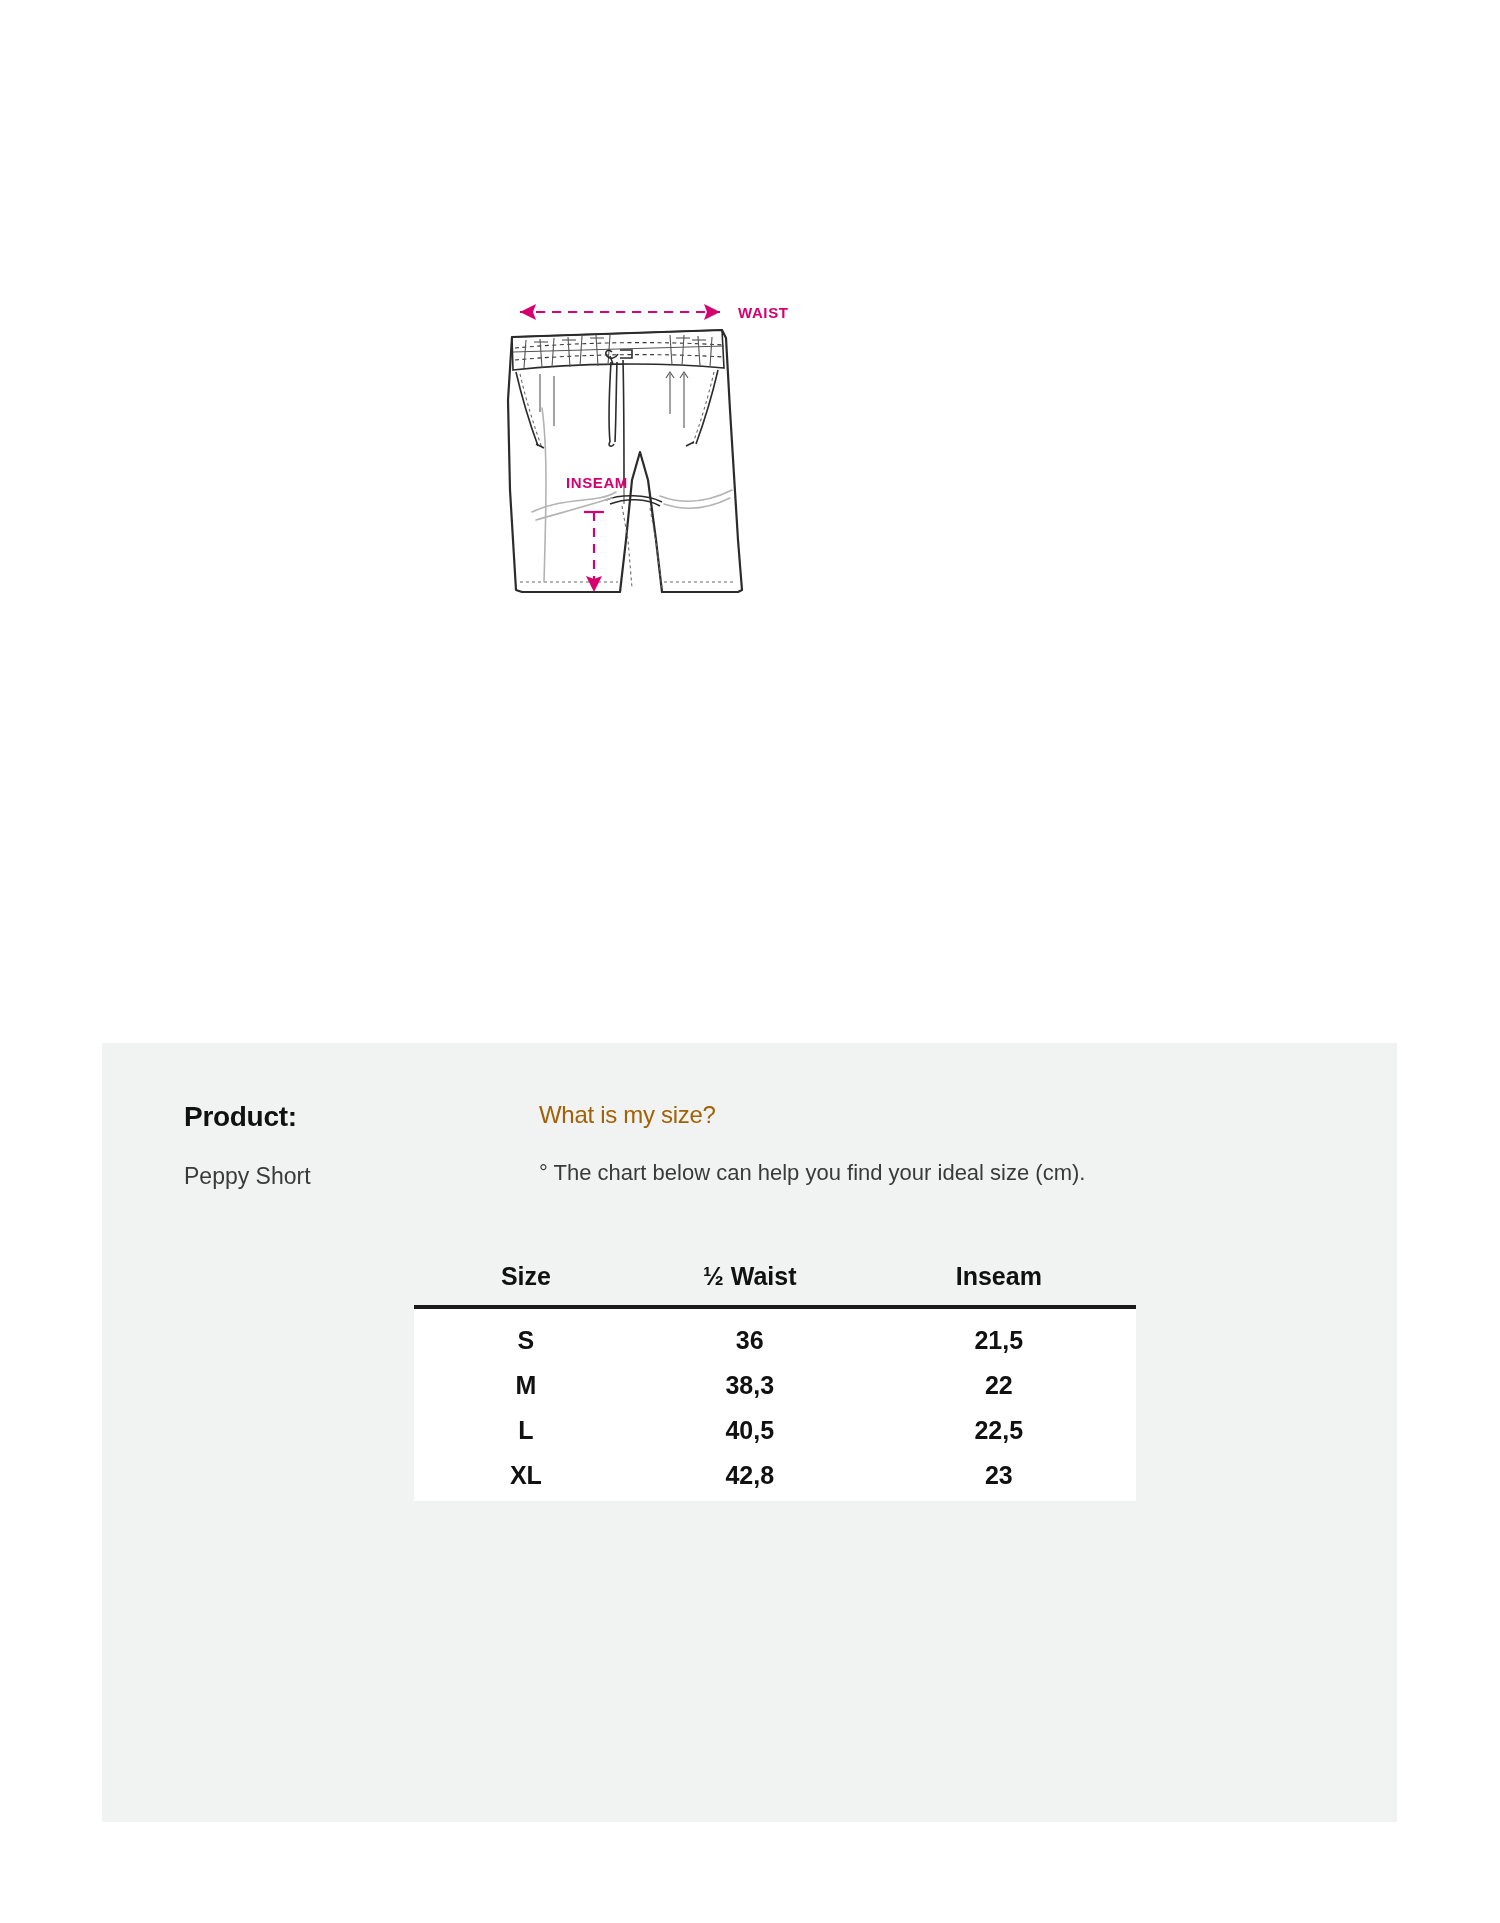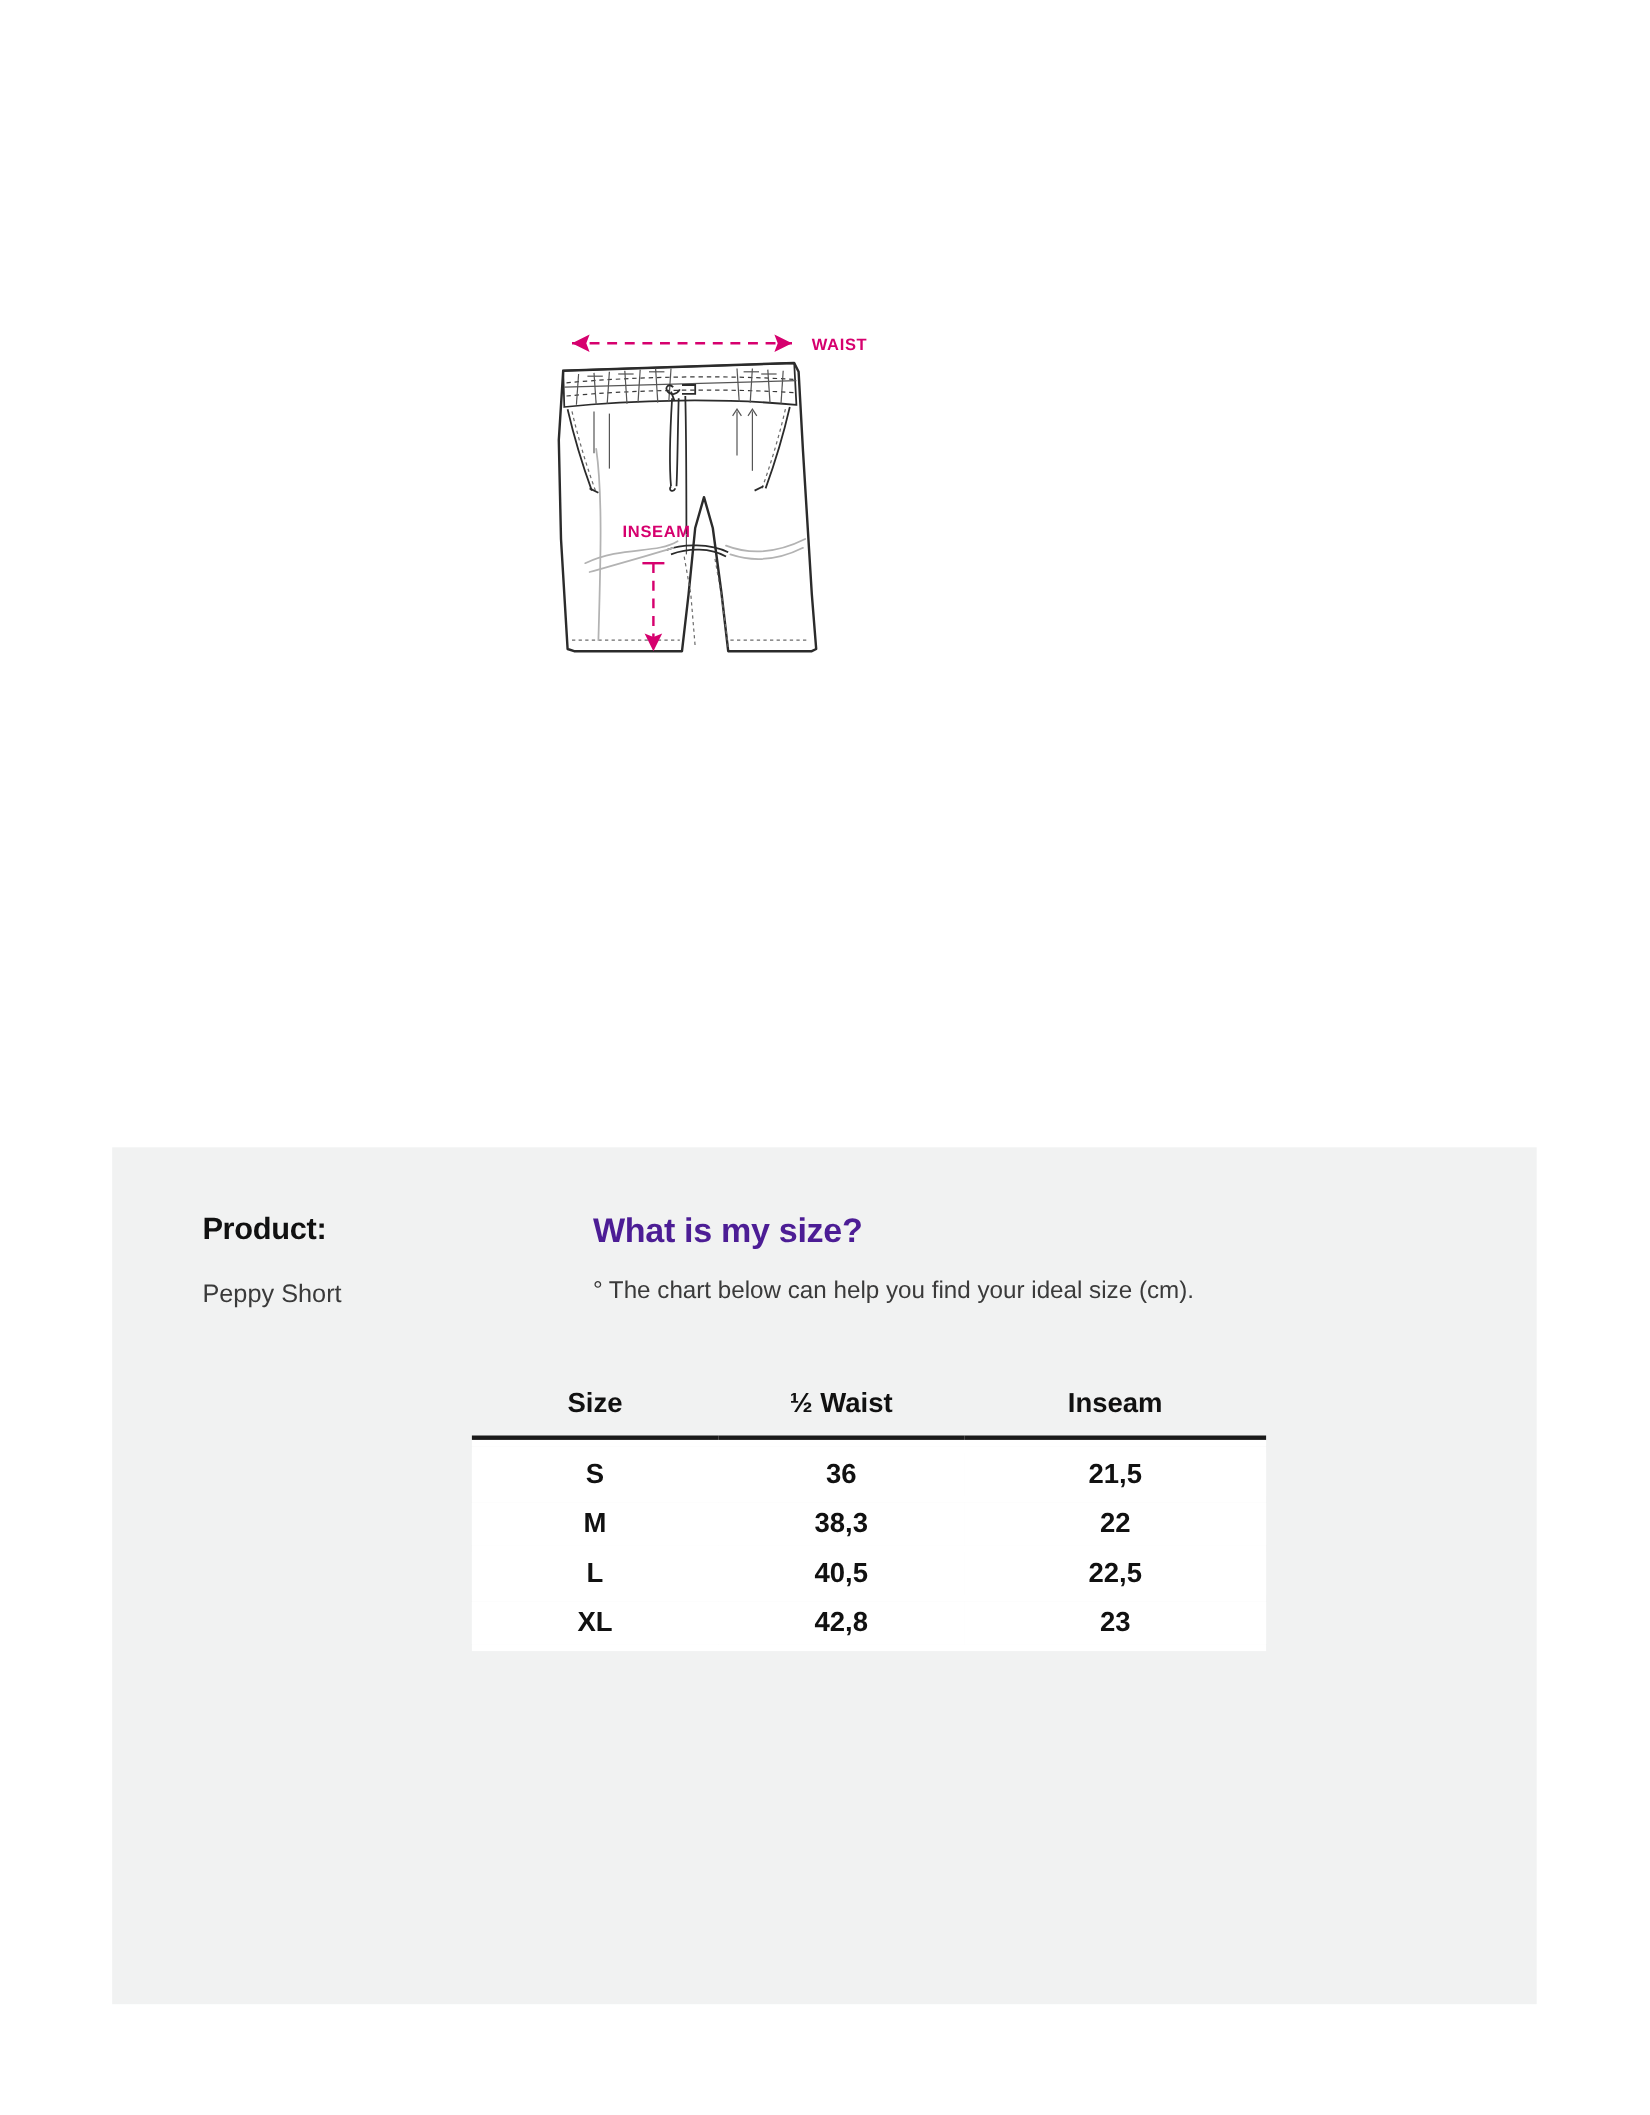--- a/index.html
+++ b/index.html
@@ -58,39 +58,39 @@
     top: 120px;
     font-size: 23px;
     font-weight: 400;
     color: #3a3a3a;
   }
 
   #size-heading {
     position: absolute;
     left: 437px;
     top: 58px;
-    font-size: 31px;
-    font-weight: 700;
-    color: #4c1d95;
+    font-size: 24px;
+    font-weight: 400;
+    color: #a16207;
     letter-spacing: -0.3px;
   }
   #size-notes {
     position: absolute;
     left: 437px;
     top: 113px;
     font-size: 22px;
     line-height: 33px;
     color: #3a3a3a;
   }
   #size-notes div { white-space: nowrap; }
 
   
   #size-table {
     position: absolute;
-    left: 302px;
+    left: 287px;
     top: 219px;
     width: 722px;
     padding-left: 25px;
   }
   #size-table table {
     border-collapse: collapse;
     width: 100%;
     table-layout: fixed;
   }
   #size-table th {

